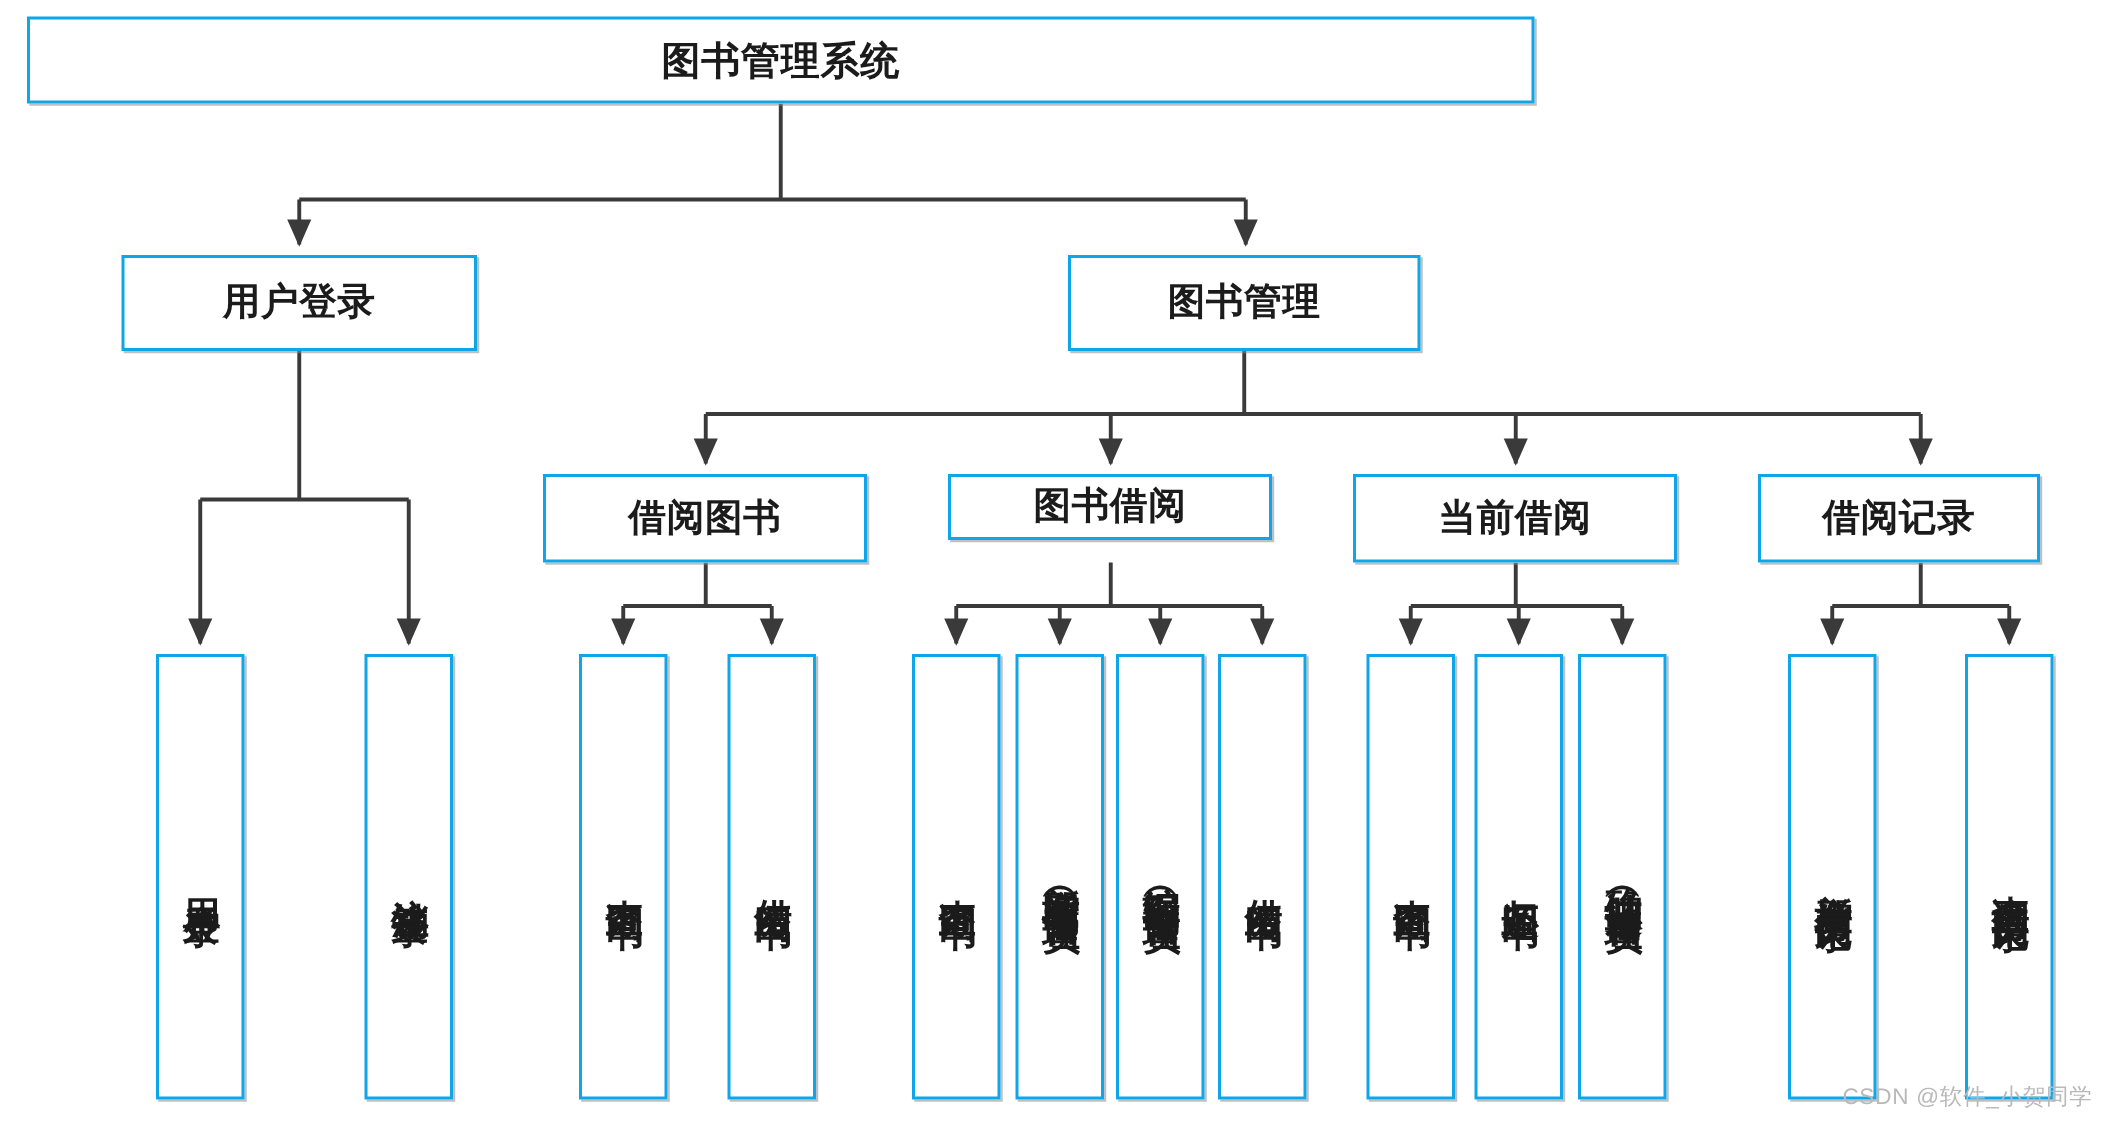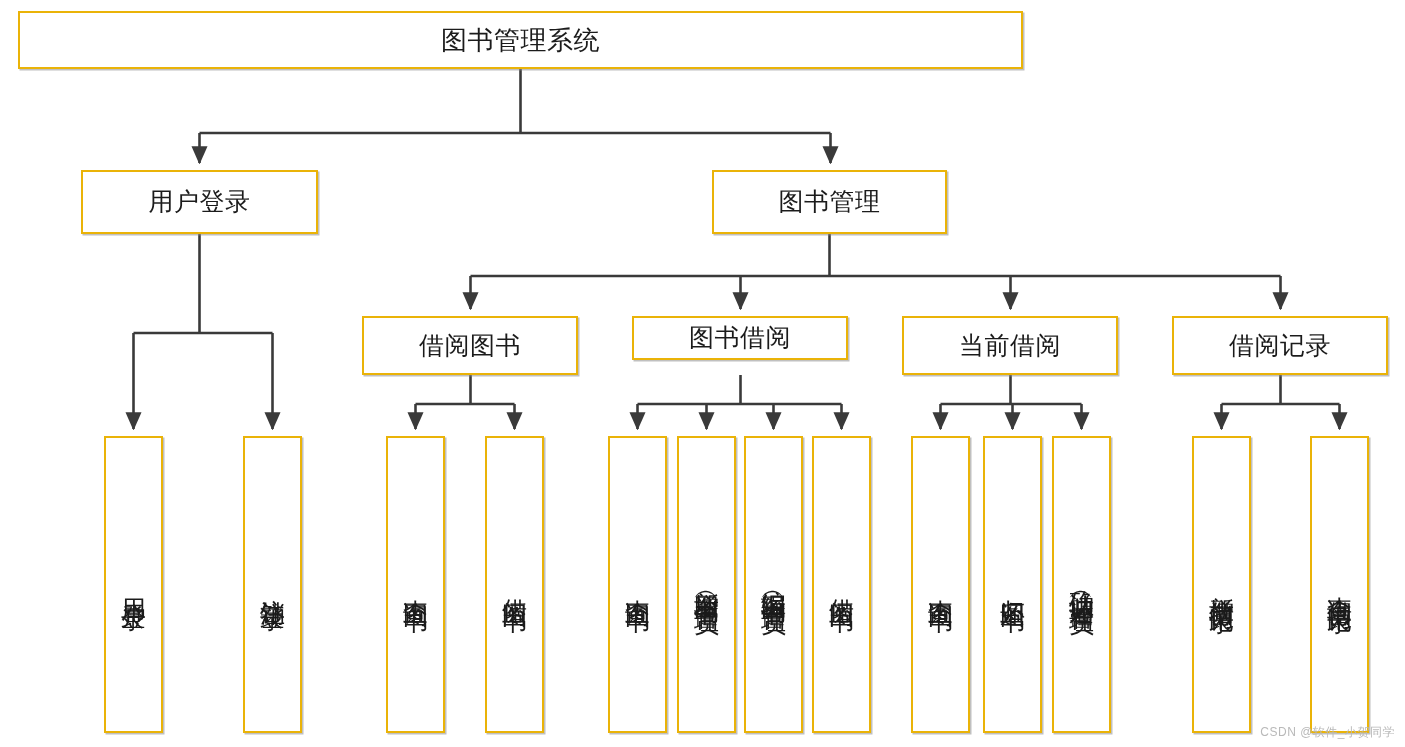--- a/index.html
+++ b/index.html
@@ -22,26 +22,27 @@
     left: 0;
     top: 0;
     width: 1405px;
     height: 747px;
     pointer-events: none;
   }
   .node {
     position: absolute;
     box-sizing: border-box;
     background: #ffffff;
-    border: 2px solid #eab308;
+    border: 2px solid #0ea5e9;
     box-shadow: 1.5px 1.5px 0 rgba(140,140,140,0.55);
     display: flex;
     align-items: center;
     justify-content: center;
     color: #1b1b1b;
+    font-weight: bold;
   }
   .node .label {
     line-height: 1.18;
     text-align: center;
     letter-spacing: 0.5px;
   }
   .node.horiz .label {
     writing-mode: horizontal-tb;
     font-size: 25px;
   }
@@ -56,21 +57,21 @@
     letter-spacing: 3px;
     line-height: 1;
     max-height: 100%;
   }
   .node.root .label { font-size: 26px; }
 
   #watermark {
     position: absolute;
     right: 10px;
     bottom: 6px;
-    font-size: 12px;
+    font-size: 15px;
     color: #b9b9b9;
     letter-spacing: 0.5px;
     white-space: nowrap;
     user-select: none;
   }
 </style>
 </head>
 <body>
 
 <div id="canvas">
@@ -139,21 +140,21 @@
 
   <div class="node horiz" style="left:362px; top:316px; width:216px; height:59px;">
     <span class="label">借阅图书</span>
   </div>
   <div class="node horiz" style="left:632px; top:316px; width:216px; height:44px;">
     <span class="label">图书借阅</span>
   </div>
   <div class="node horiz" style="left:902px; top:316px; width:216px; height:59px;">
     <span class="label">当前借阅</span>
   </div>
-  <div class="node horiz" style="left:1172px; top:316px; width:216px; height:59px;">
+  <div class="node horiz" style="left:1172px; top:316px; width:188px; height:59px;">
     <span class="label">借阅记录</span>
   </div>
 
   <div class="node vert" style="left:104px; top:436px; width:59px; height:297px;">
     <span class="label">用户登录</span>
   </div>
   <div class="node vert" style="left:243px; top:436px; width:59px; height:297px;">
     <span class="label">注销登录</span>
   </div>
 

